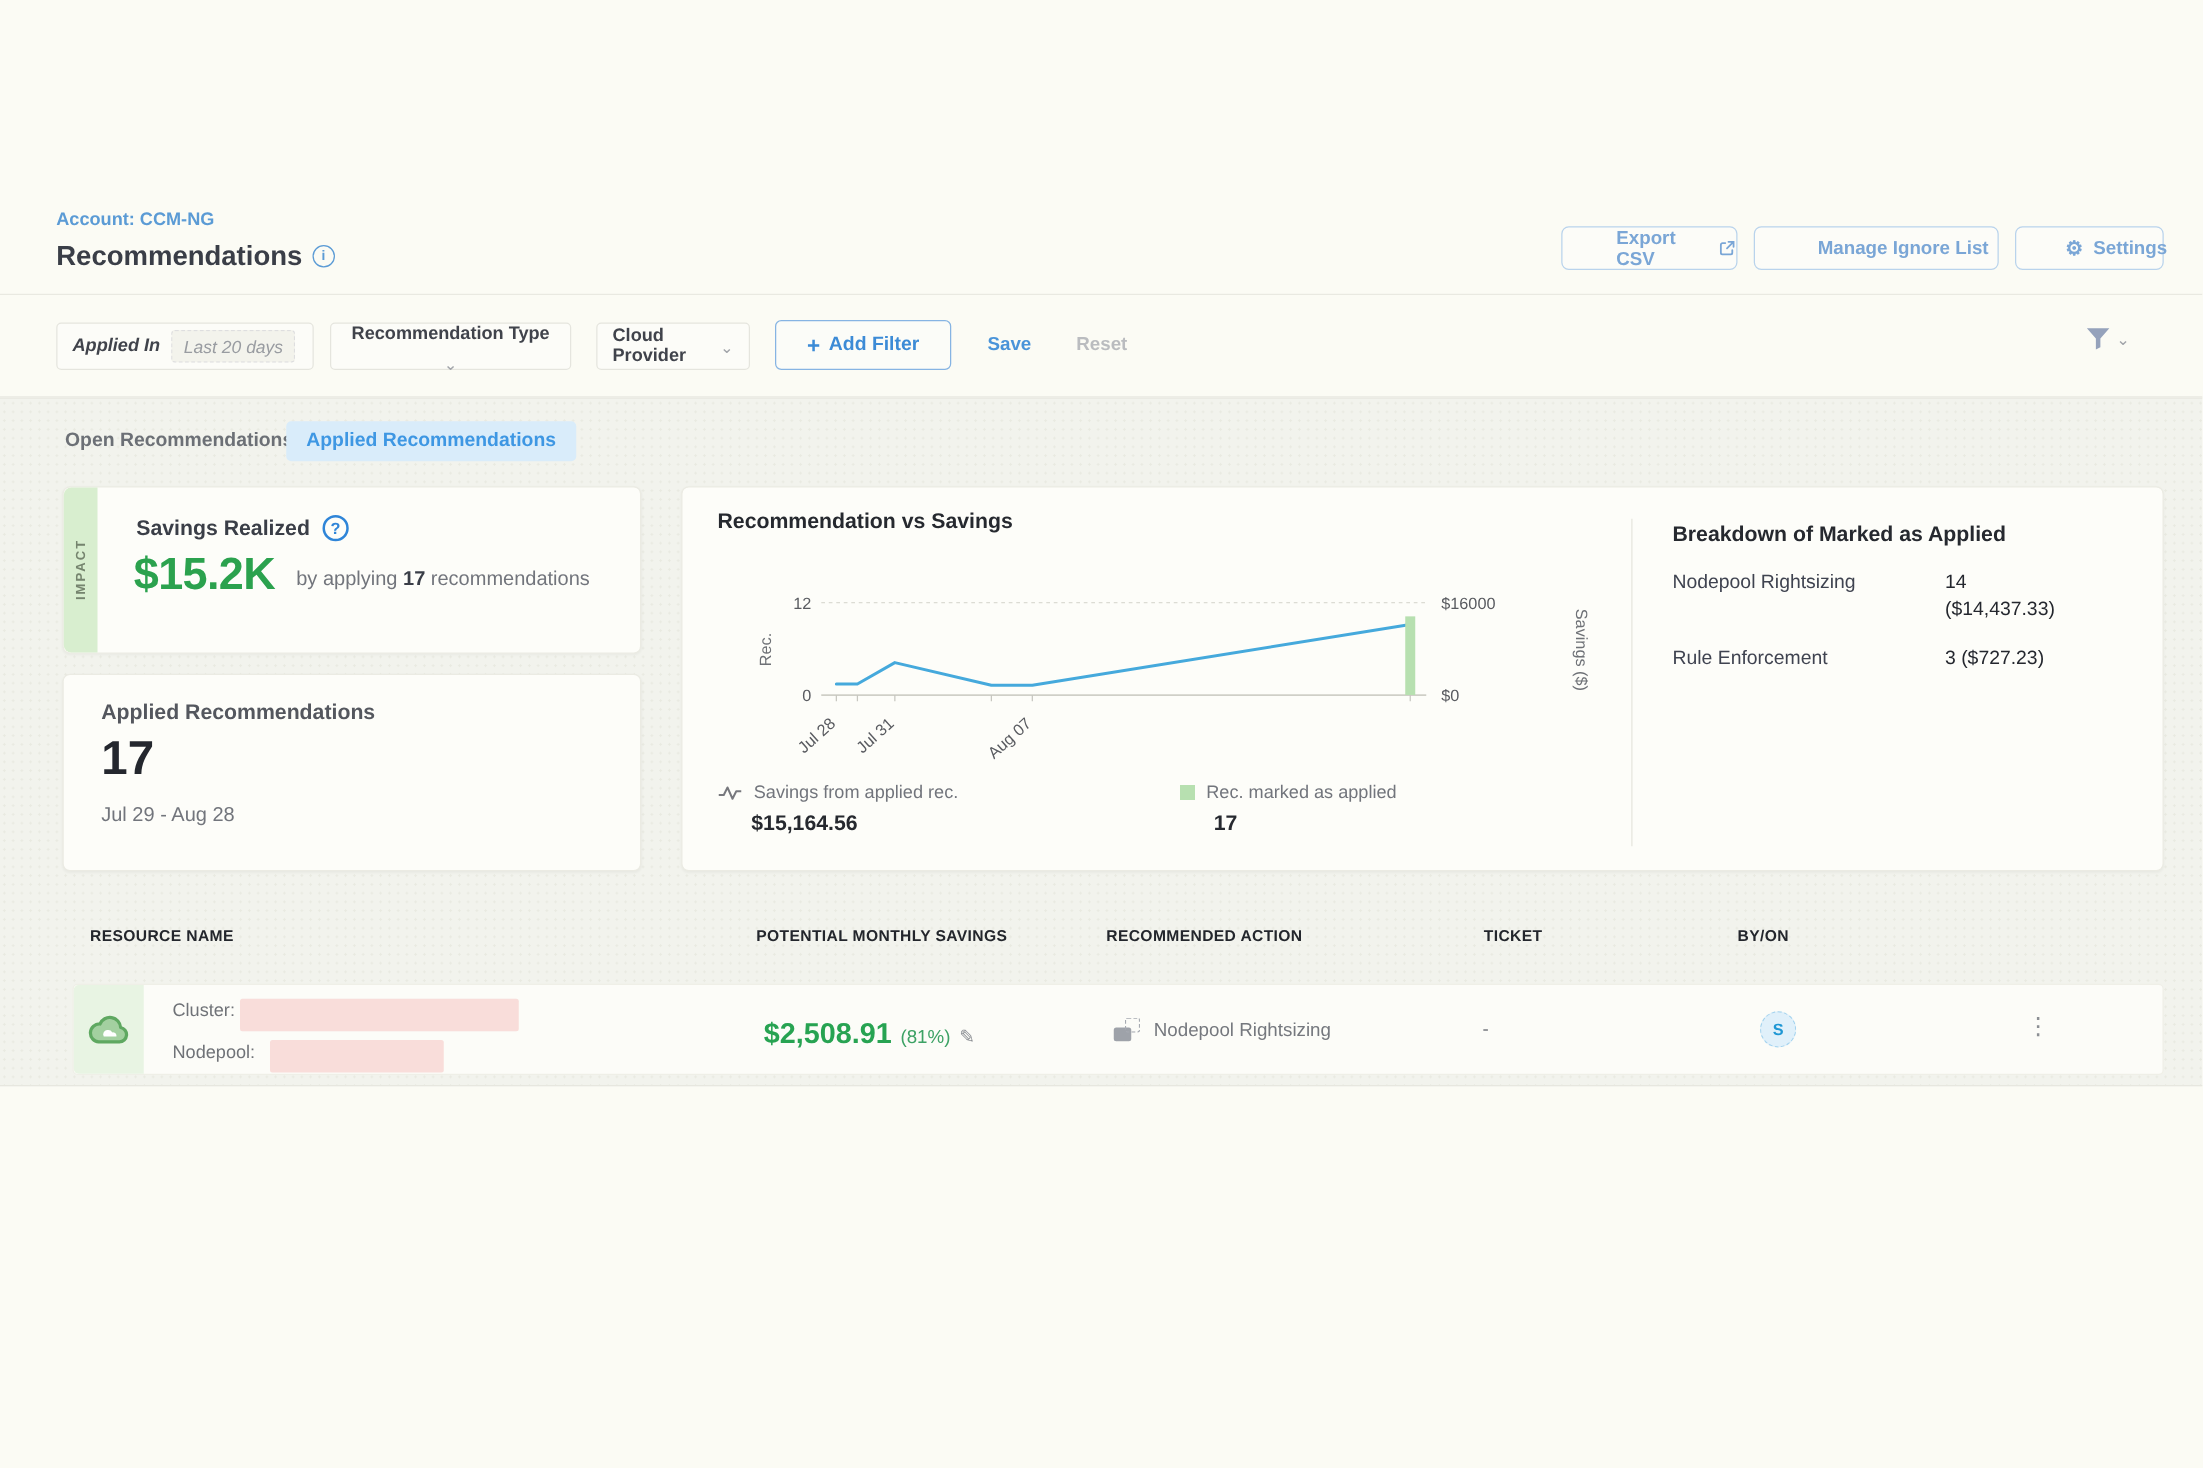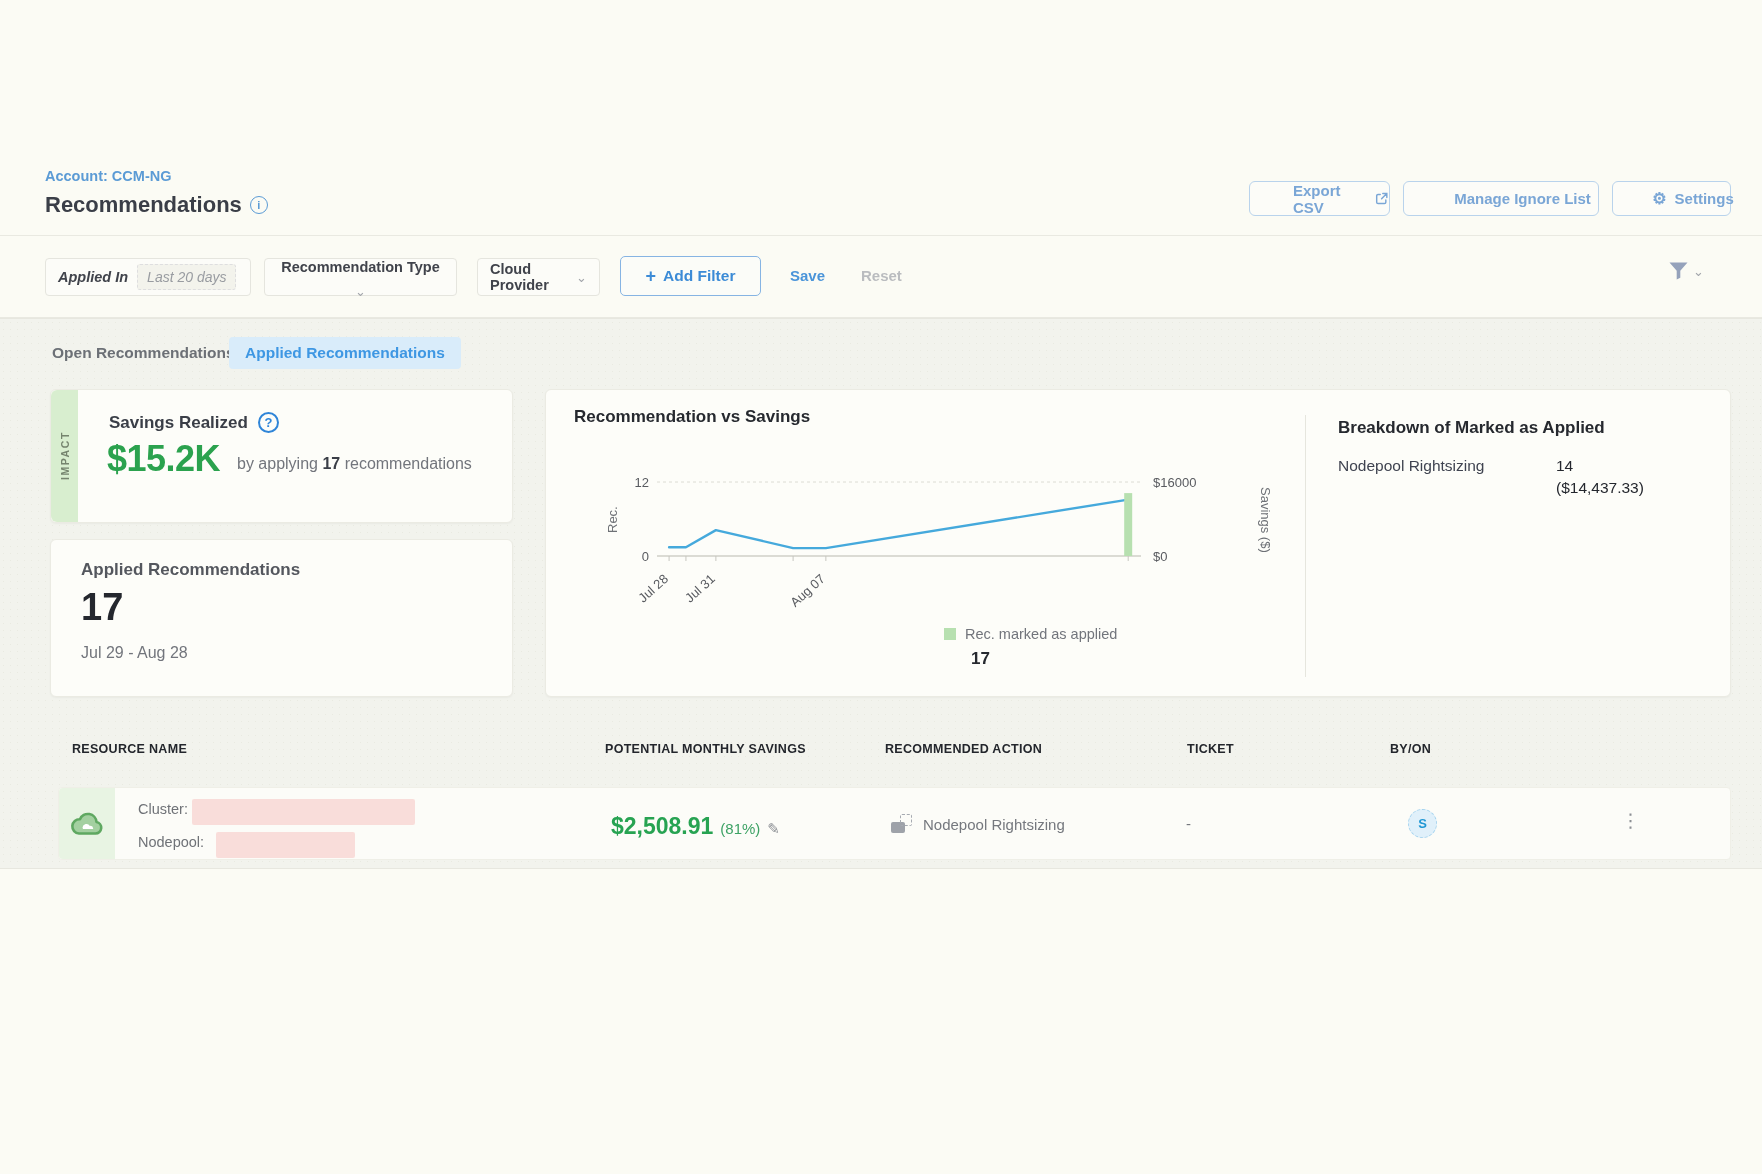--- a/index.html
+++ b/index.html
@@ -184,40 +184,55 @@
       <text x="90" y="136" text-anchor="end" class="ax">0</text>
       <text x="594" y="62" class="ax">$16000</text>
       <text x="594" y="136" class="ax">$0</text>
       <text class="axt" transform="translate(58,108) rotate(-90)">Rec.</text>
       <text class="axt" transform="translate(702,62) rotate(90)">Savings ($)</text>
       <text class="ax" text-anchor="end" transform="translate(110.084,155) rotate(-42)">Jul 28</text>
       <text class="ax" text-anchor="end" transform="translate(156.88400000000001,155) rotate(-42)">Jul 31</text>
       <text class="ax" text-anchor="end" transform="translate(266.864,155) rotate(-42)">Aug 07</text>
     </svg>
 
+  <div class="abs legend" style="left:28px;">
+    <div class="leg-row">
+      <svg width="20" height="14" viewBox="0 0 20 14">
+        <polyline points="1,9 5,9 8,3 12,12 15,6 19,6" fill="none" stroke="#77787d" stroke-width="1.6" stroke-linejoin="round"></polyline>
+      </svg>
+      <span>Savings from applied rec.</span>
+    </div>
+    <div class="leg-val">$15,164.56</div>
+  </div>
   <div class="abs legend" style="left:398px;">
     <div class="leg-row">
       <span class="leg-sq"></span>
       <span>Rec. marked as applied</span>
     </div>
     <div class="leg-val">17</div>
   </div>
 
   <div class="abs vdiv"></div>
 
   <div class="abs bd">
     <div class="bd-title">Breakdown of Marked as Applied</div>
     <div id="breakdown-rows">
         <div class="bd-row">
           <div class="bd-label">Nodepool Rightsizing</div>
           <div class="bd-value">
             <div>14</div>
             <div>($14,437.33)</div>
           </div>
         </div>
+        <div class="bd-row">
+          <div class="bd-label">Rule Enforcement</div>
+          <div class="bd-value">
+            <div>3 ($727.23)</div>
+          </div>
+        </div>
       </div>
   </div>
 </div>
 
 <div class="abs th" style="left:72px;">RESOURCE NAME</div>
 <div class="abs th" style="left:605px;">POTENTIAL MONTHLY SAVINGS</div>
 <div class="abs th" style="left:885px;">RECOMMENDED ACTION</div>
 <div class="abs th" style="left:1187px;">TICKET</div>
 <div class="abs th" style="left:1390px;">BY/ON</div>
 

